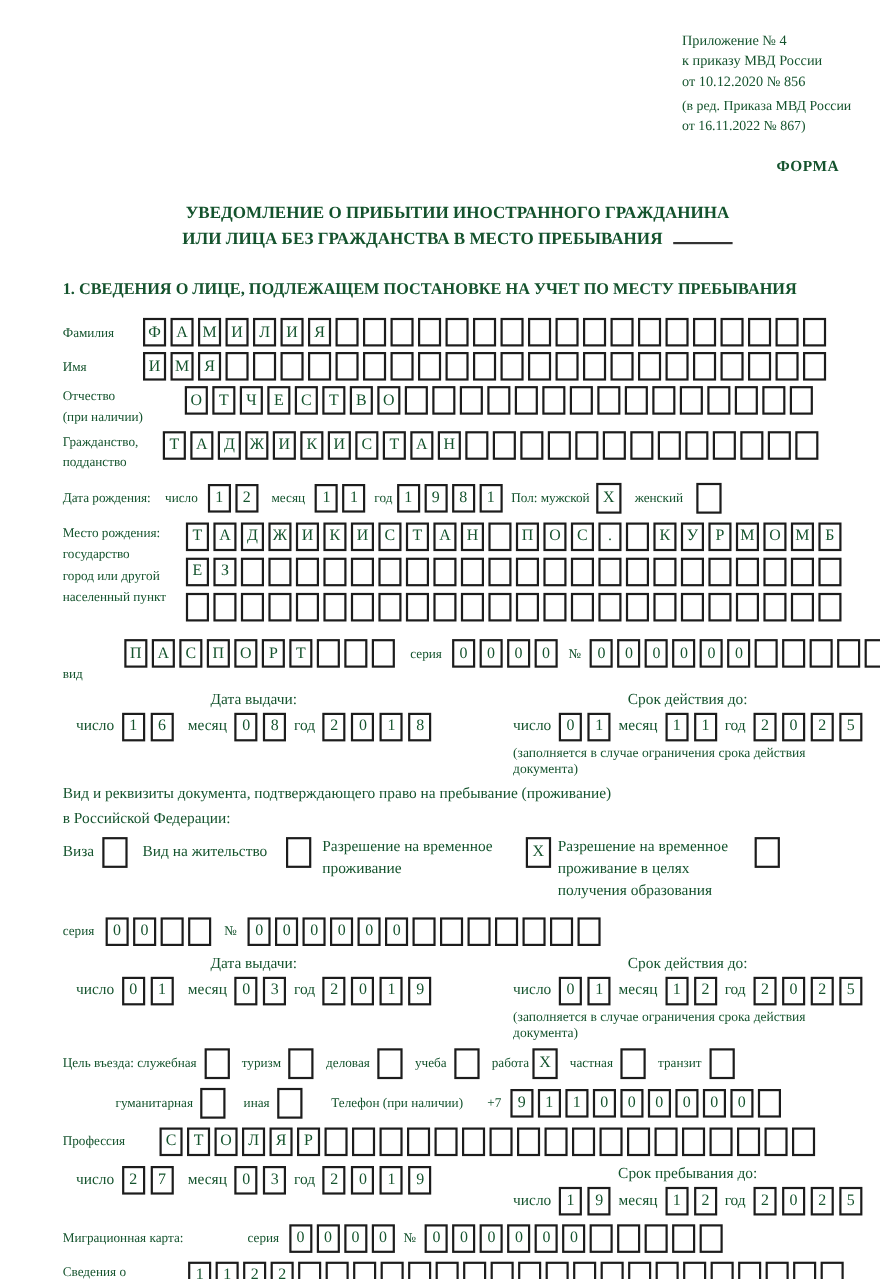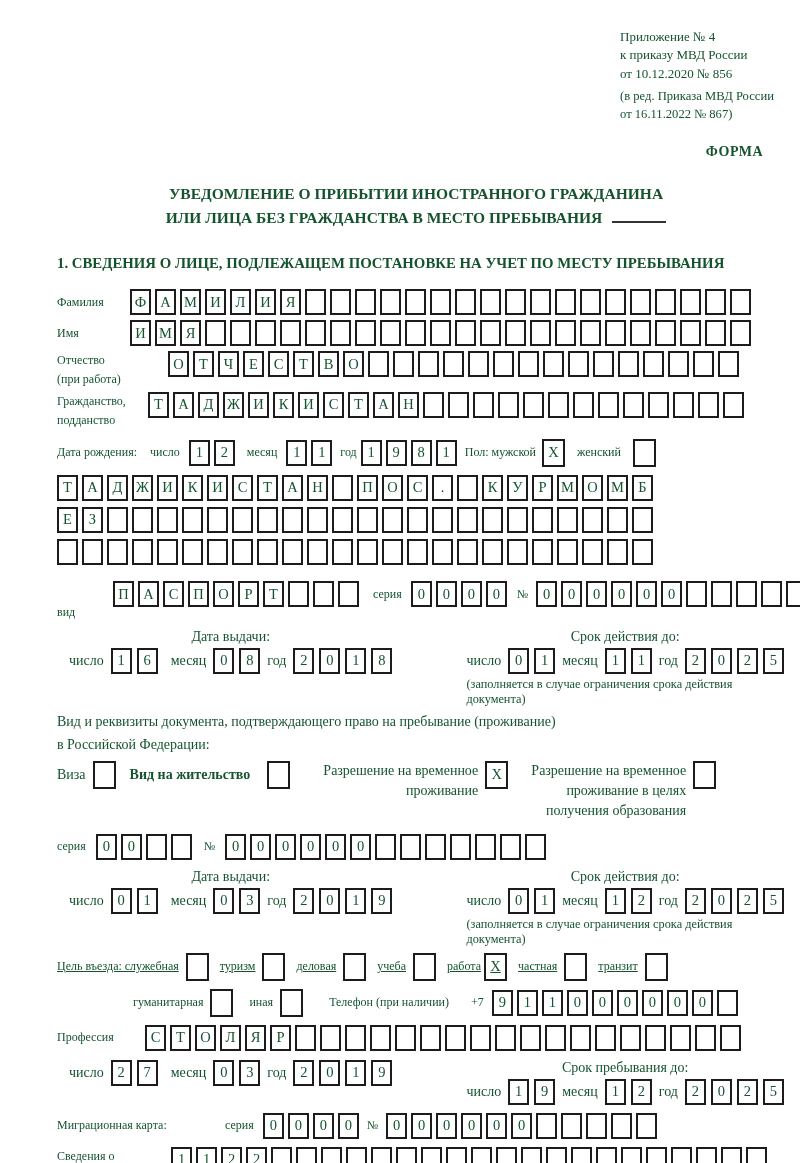--- a/index.html
+++ b/index.html
@@ -32,21 +32,21 @@
   .stack{display:flex;flex-direction:column;gap:6px;}
   
   .date-pair{display:flex;margin-top:9px;}
   .dp{display:flex;flex-direction:column;}
   .dp-head{font-size:14px;text-align:center;margin-bottom:3px;}
   .dp-row{display:flex;align-items:center;gap:7px;font-size:14px;}
   .dp-row .cells{gap:5px;}
   .note{font-size:12.3px;margin-top:3px;}
   .cb{display:flex;align-items:center;gap:7px;}
   .types-row{display:flex;align-items:flex-start;margin-top:8px;font-size:14px;}
-  .ctr{text-align:right;line-height:1.45;}
+  .ctr{text-align:left;line-height:1.45;}
 </style>
 </head>
 <body>
 
 <div class="page">
 
   <div class="appendix pre">Приложение № 4
 к приказу МВД России
 от 10.12.2020 № 856</div>
   <div class="edition pre">(в ред. Приказа МВД России
@@ -117,21 +117,21 @@
         <span class="cell"></span>
         <span class="cell"></span>
         <span class="cell"></span>
         <span class="cell"></span>
         <span class="cell"></span>
       </span>
   </div>
 
   <div class="frow top">
     <span class="lbl pre" style="width:111px;line-height:1.6;">Отчество
-(при работа)</span>
+(при наличии)</span>
     <span class="cells">
         <span class="cell">О</span>
         <span class="cell">Т</span>
         <span class="cell">Ч</span>
         <span class="cell">Е</span>
         <span class="cell">С</span>
         <span class="cell">Т</span>
         <span class="cell">В</span>
         <span class="cell">О</span>
         <span class="cell"></span>
@@ -206,20 +206,24 @@
     <span class="cells box">
         <span class="cell">X</span>
       </span>
     <span class="lbl" style="margin-left:12px;margin-right:12px;">женский</span>
     <span class="cells box">
         <span class="cell"></span>
       </span>
   </div>
 
   <div class="frow top" style="margin-top:8px;">
+    <span class="lbl pre" style="width:112px;line-height:1.62;">Место рождения:
+государство
+город или другой
+населенный пункт</span>
     <span class="stack">
       <span class="cells">
           <span class="cell">Т</span>
           <span class="cell">А</span>
           <span class="cell">Д</span>
           <span class="cell">Ж</span>
           <span class="cell">И</span>
           <span class="cell">К</span>
           <span class="cell">И</span>
           <span class="cell">С</span>
@@ -384,21 +388,21 @@
   <div style="font-size:14px;margin-top:7px;">Вид и реквизиты документа, подтверждающего право на пребывание (проживание)</div>
   <div style="font-size:14px;margin-top:7px;">в Российской Федерации:</div>
 
   <div class="types-row">
     <span class="cb">
       <span>Виза</span>
       <span class="cells box">
           <span class="cell"></span>
         </span>
     </span>
-    <span class="cb" style="margin-left:14px;font-weight:bold;">
+    <span class="cb" style="margin-left:14px;">
       <span>Вид на жительство</span>
       <span class="cells box" style="margin-left:10px;">
           <span class="cell"></span>
         </span>
     </span>
     <span class="cb" style="margin-left:10px;align-items:flex-start;">
       <span class="ctr" style="width:178px;">Разрешение на временное проживание</span>
       <span class="cells box">
           <span class="cell">X</span>
         </span>
@@ -478,21 +482,21 @@
             <span class="cell">2</span>
             <span class="cell">0</span>
             <span class="cell">2</span>
             <span class="cell">5</span>
           </span>
       </div>
       <div class="note">(заполняется в случае ограничения срока действия документа)</div>
     </div>
   </div>
 
-  <div class="frow" style="margin-top:6px;gap:11px;text-decoration:underline;">
+  <div class="frow" style="margin-top:6px;gap:11px;">
     <span class="cb">
       <span class="lbl">Цель въезда: служебная</span>
       <span class="cells box">
           <span class="cell"></span>
         </span>
     </span>
     <span class="cb">
       <span class="lbl">туризм</span>
       <span class="cells box">
           <span class="cell"></span>
@@ -523,21 +527,21 @@
         </span>
     </span>
     <span class="cb">
       <span class="lbl">транзит</span>
       <span class="cells box">
           <span class="cell"></span>
         </span>
     </span>
   </div>
 
-  <div class="frow" style="margin-top:8px;margin-left:76px;">
+  <div class="frow" style="margin-top:8px;margin-left:48px;">
     <span class="cb">
       <span class="lbl">гуманитарная</span>
       <span class="cells box">
           <span class="cell"></span>
         </span>
     </span>
     <span class="cb" style="margin-left:16px;">
       <span class="lbl">иная</span>
       <span class="cells box">
           <span class="cell"></span>

